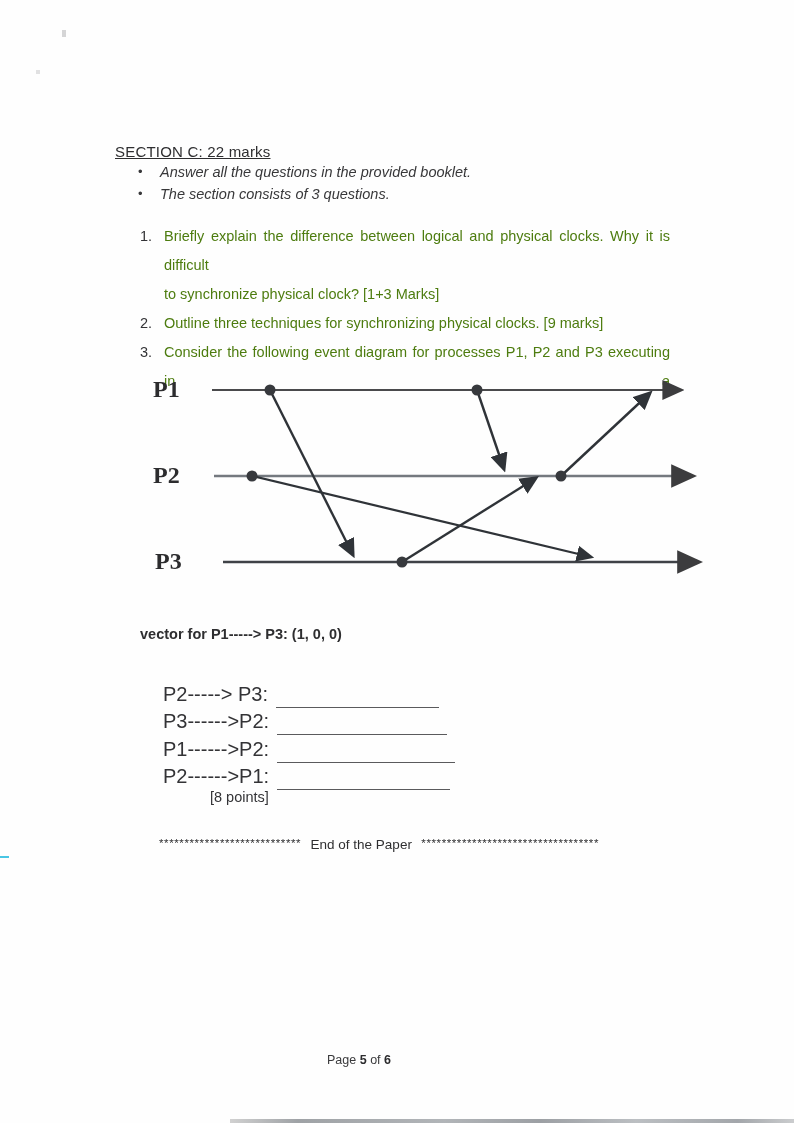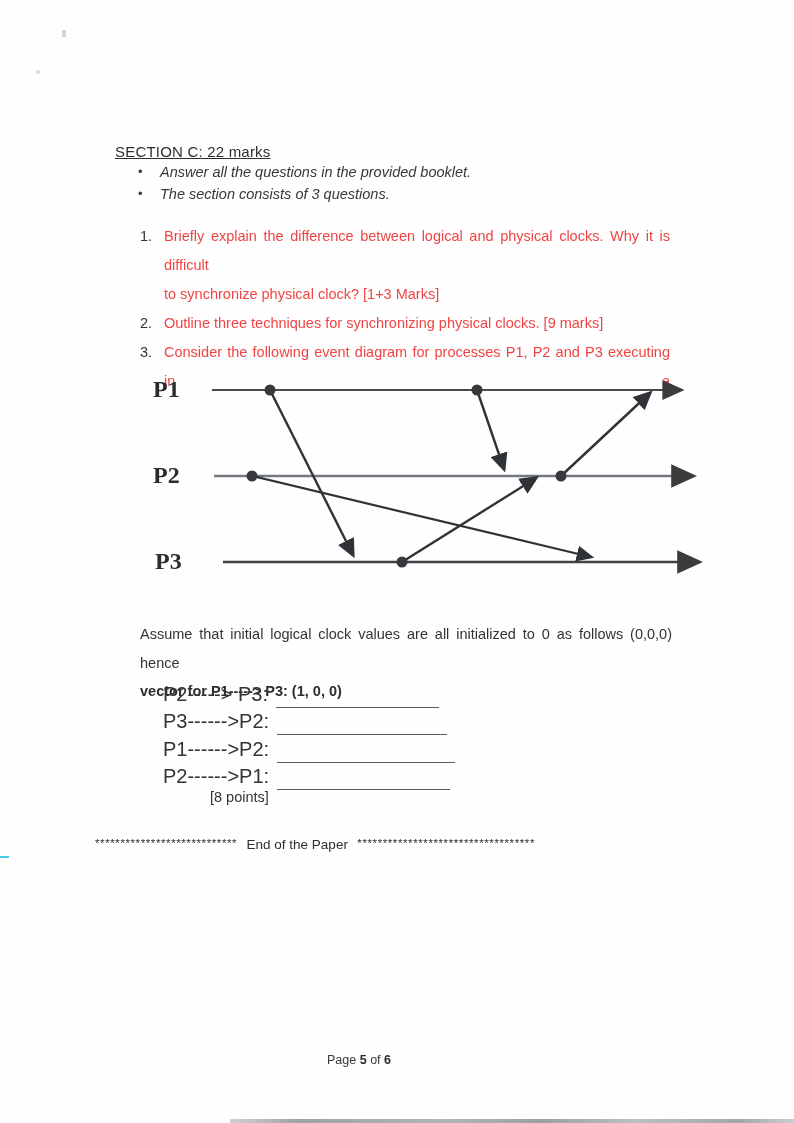--- a/index.html
+++ b/index.html
@@ -19,38 +19,38 @@
     letter-spacing:.2px;
   }
   
   .bullets{left:138px;top:161px;width:420px;}
   .bullet-row{display:flex;line-height:22px;font-style:italic;font-size:14.5px;color:#38383a;}
   .bullet-row .dot{width:22px;text-align:left;font-style:normal;font-size:13px;}
   
   .questions{left:140px;top:222px;width:530px;}
   .q-row{display:flex;}
   .q-num{width:24px;flex:0 0 24px;line-height:29px;font-size:14.5px;color:#333336;}
-  .q-text{flex:1;font-size:14.5px;line-height:29px;color:#ef4444;}
+  .q-text{flex:1;font-size:14.5px;line-height:29px;color:#4d7c0f;}
   .q-line{min-height:29px;}
   .jline{text-align:justify;text-align-last:justify;}
   
   .diagram{left:150px;top:363px;}
   .proc-label{font-family:"Liberation Serif",serif;font-weight:bold;font-size:24px;fill:#2c2c2e;}
   
   .assume{left:140px;top:620px;width:532px;font-size:14.5px;line-height:28.5px;color:#333336;}
   .assume .l1{text-align:justify;text-align-last:justify;}
   .assume .l2{font-weight:bold;color:#2e2e30;}
   
   .fills{left:163px;top:680px;}
   .fill-row{height:27.5px;display:flex;align-items:flex-end;font-size:20px;color:#333336;}
   .fill-label{display:inline-block;padding-bottom:2px;}
   .fill-line{display:inline-block;border-bottom:1.4px solid #5a5a5c;height:16px;margin-left:8px;}
   .points{left:210px;top:789px;font-size:14.5px;color:#333336;}
   
-  .endline{left:95px;top:835px;width:568px;white-space:nowrap;color:#2f2f31;}
+  .endline{left:95px;top:835px;width:568px;text-align:center;white-space:nowrap;color:#2f2f31;}
   .stars{font-size:11.5px;letter-spacing:.6px;vertical-align:2px;}
   .endlabel{font-size:13.5px;padding:0 5px;}
   
   .footer{left:0;top:1053px;width:718px;text-align:center;font-size:12.5px;color:#3a3a3c;}
   .footer b{color:#2c2c2e;}
   
   .scan-bar{
     left:230px;bottom:0;width:564px;height:4px;
     background:linear-gradient(to right,#c9c9c9,#8e9296 12%,#a4a8ac 38%,#8b8f94 55%,#b0b4b8 72%,#93979c 90%,#c2c4c6);
     opacity:.85;
@@ -122,21 +122,20 @@
   <line x1="411" y1="113" x2="500" y2="30" stroke="#2f3338" stroke-width="2.4" marker-end="url(#ah-msg)"></line>
 
   <circle cx="120" cy="27" r="5.5" fill="#37393d"></circle>
   <circle cx="327" cy="27" r="5.5" fill="#37393d"></circle>
   <circle cx="102" cy="113" r="5.5" fill="#37393d"></circle>
   <circle cx="411" cy="113" r="5.5" fill="#37393d"></circle>
   <circle cx="252" cy="199" r="5.5" fill="#37393d"></circle>
 </svg>
 
 <div class="abs assume">
-  <div class="l1">Assume that initial logical clock values are all initialized to 0 as follows (0,0,0) hence</div>
   <div class="l2">vector for P1-----&gt; P3: (1, 0, 0)</div>
 </div>
 
 <div class="abs fills">
   <div class="fill-row">
     <span class="fill-label">P2-----&gt; P3:</span>
     <span class="fill-line" style="width:163px"></span>
   </div>
   <div class="fill-row">
     <span class="fill-label">P3------&gt;P2:</span>

